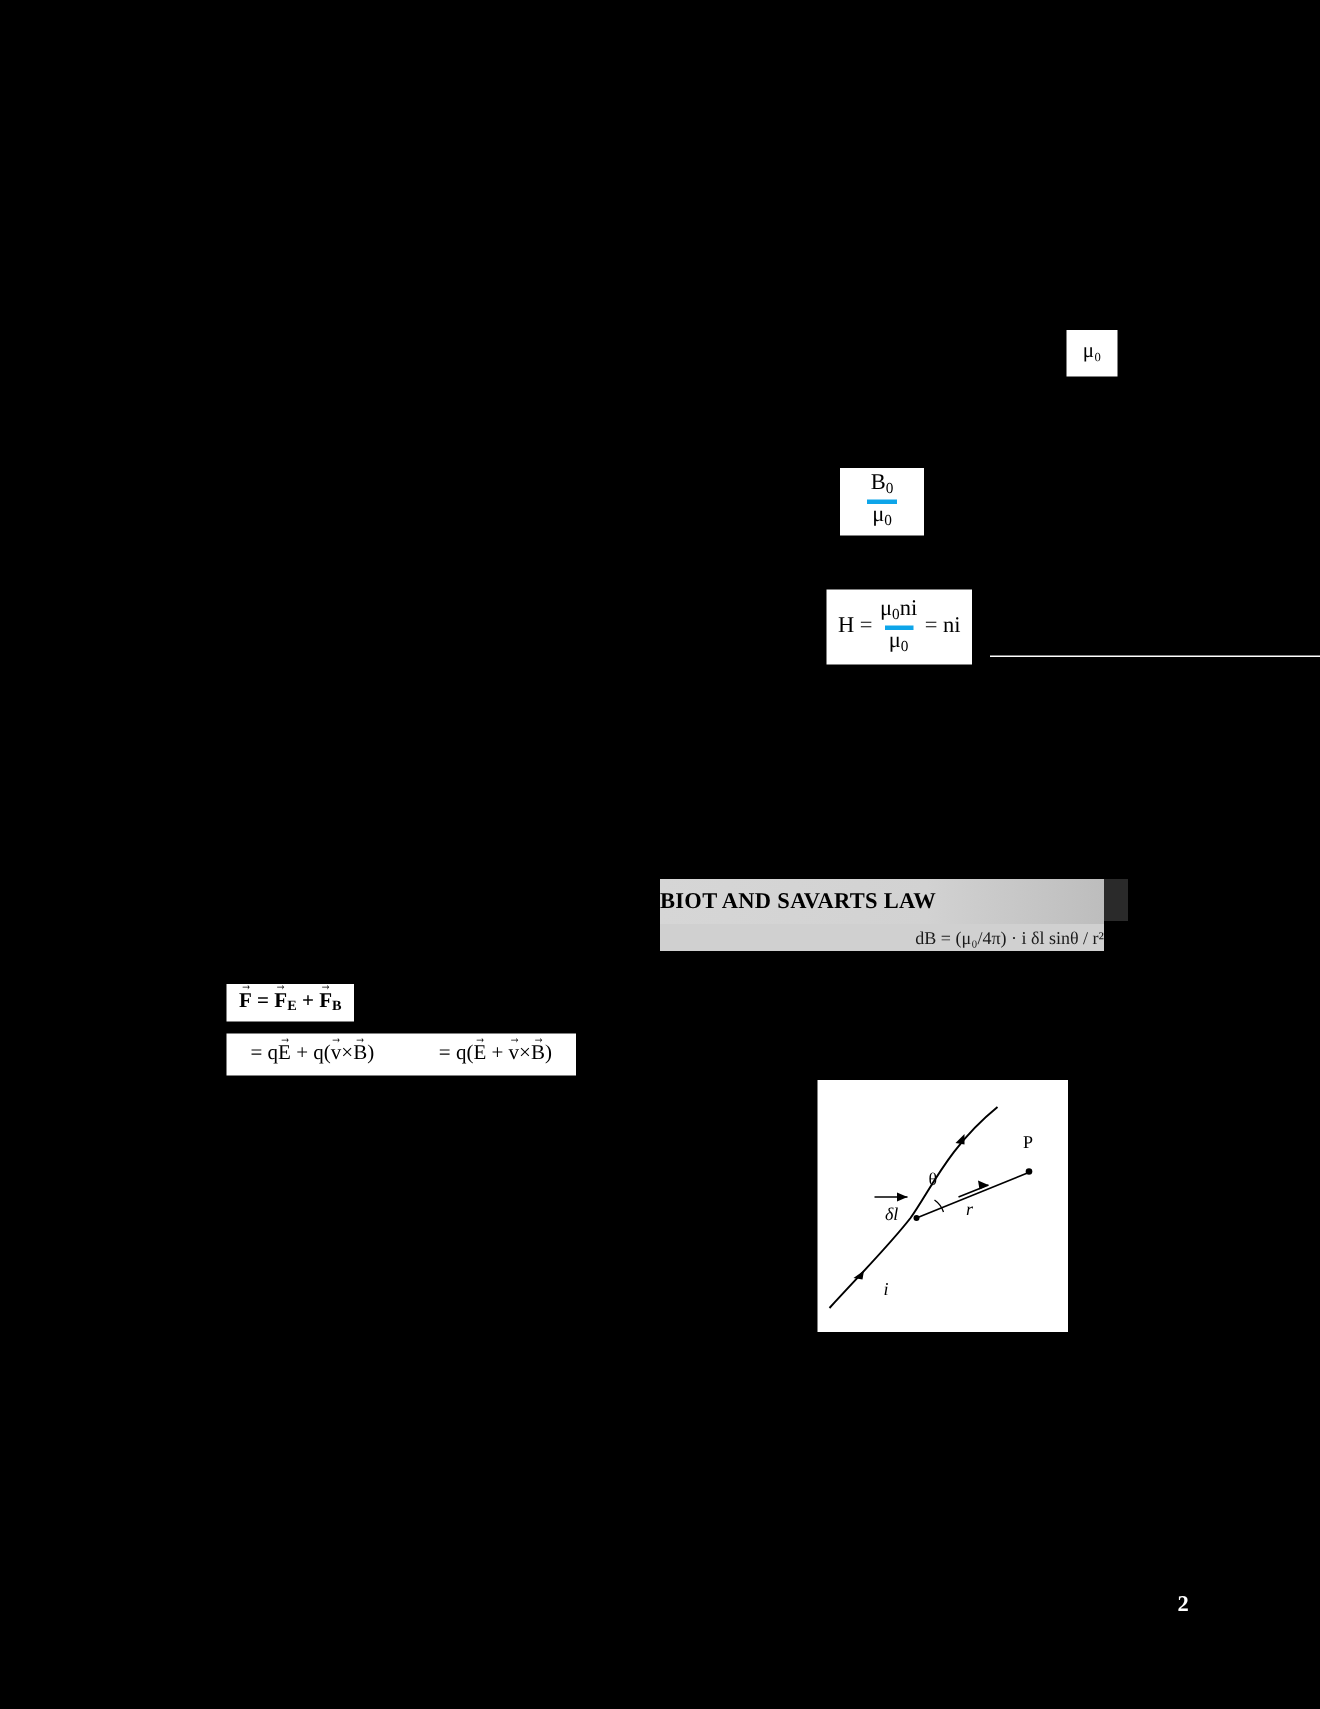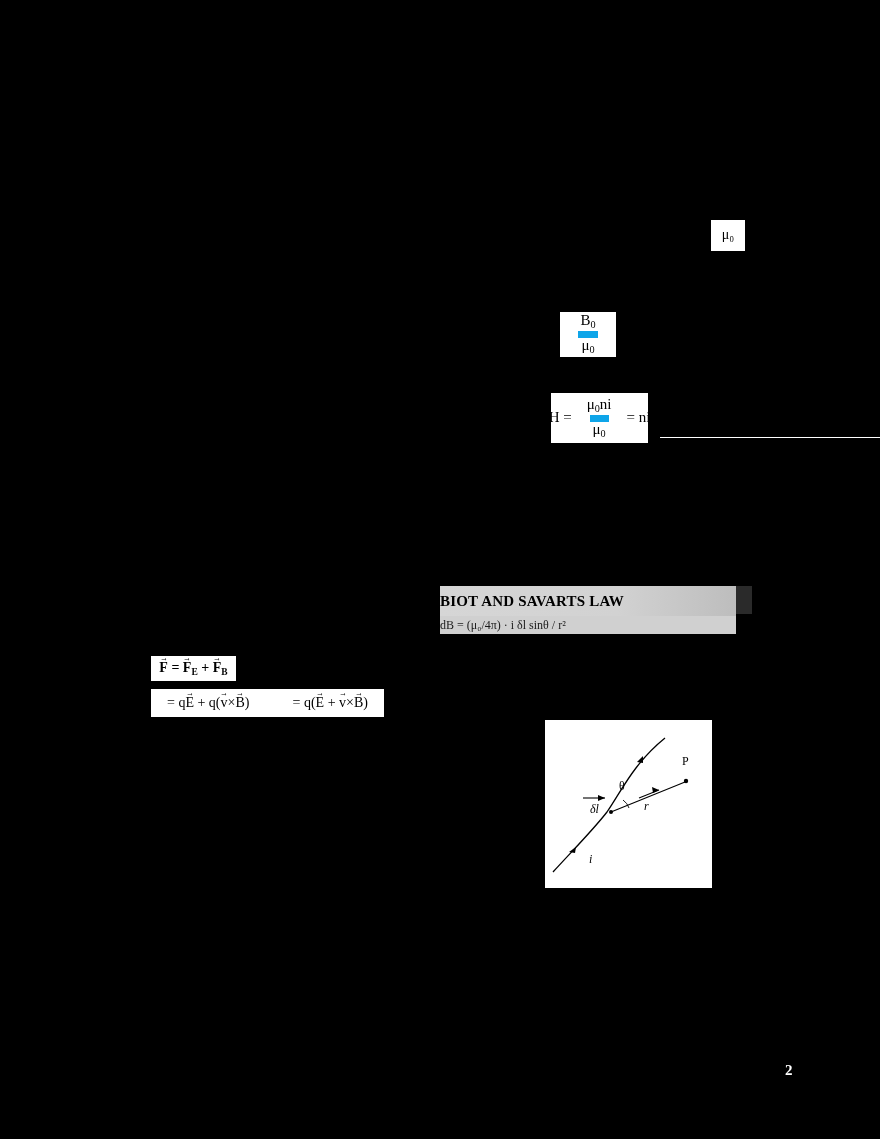--- a/index.html
+++ b/index.html
@@ -36,24 +36,24 @@
     line-height: 1.05;
     white-space: nowrap;
     overflow: hidden;
   }
   .frac {
     display: inline-flex;
     flex-direction: column;
     align-items: center;
     justify-content: center;
     vertical-align: middle;
-    margin: 0 12px;
+    margin: 0 2px;
   }
   .frac .num { padding: 0 3px; }
-  .frac .den { padding: 0 3px; border-top: 7px solid #0ea5e9; }
+  .frac .den { padding: 0 3px; border-top: 3px solid #0ea5e9; }
   .vec { position: relative; }
   .vec::after {
     content: "\2192";
     position: absolute;
     left: 50%;
     transform: translateX(-50%) scaleX(0.7);
     top: -0.72em;
     font-size: 0.8em;
     line-height: 1;
   }
@@ -122,21 +122,21 @@
     </span>
     <span>= ni</span>
   </div>
 
   <div class="hline" style="left:660px; top:437px; width:220px;"></div>
 
   <div class="banner-shadow" style="left:724px; top:586px; width:28px; height:28px;"></div>
   <div class="banner" style="left:440px; top:586px; width:296px; height:30px;">
     <span>BIOT AND SAVARTS LAW</span>
   </div>
-  <div class="abs" style="left:440px; top:616px; width:296px; height:18px; background:#d0d0d0; color:#1a1a1a; font-size:12px; display:flex; align-items:center; justify-content:flex-start; overflow:hidden;">
+  <div class="abs" style="left:440px; top:616px; width:296px; height:18px; background:#d0d0d0; color:#1a1a1a; font-size:12px; display:flex; align-items:center; justify-content:flex-end; overflow:hidden;">
     <span>dB = (μ₀/4π) · i δl sinθ / r²</span>
   </div>
 
   <div class="abs formula-plate" style="left:151px; top:656px; width:85px; height:25px; font-size:14px;font-weight:bold;">
     <span>
       <span class="vec">F</span> = <span class="vec">F</span><sub>E</sub> + <span class="vec">F</span><sub>B</sub>
     </span>
   </div>
 
   <div class="abs formula-plate" style="left:151px; top:689px; width:201px; height:28px; font-size:14px; justify-content:space-between; padding:0 16px;">

